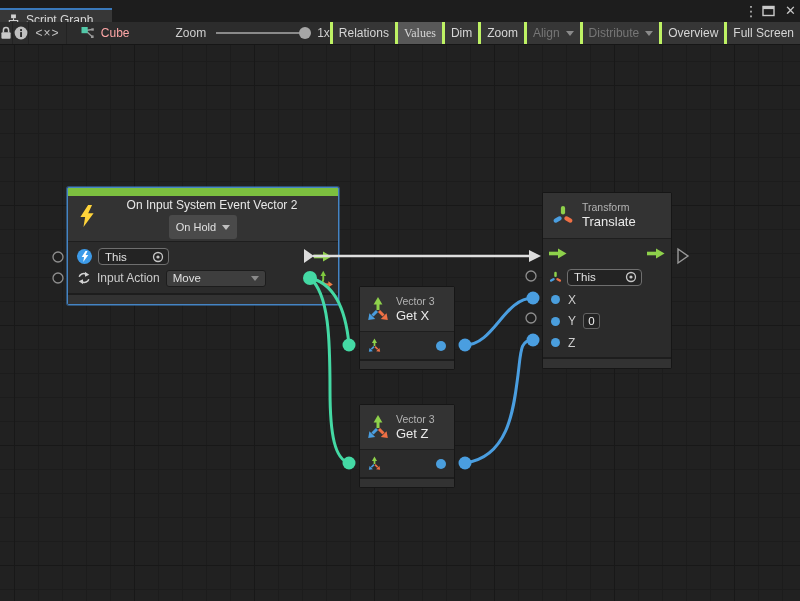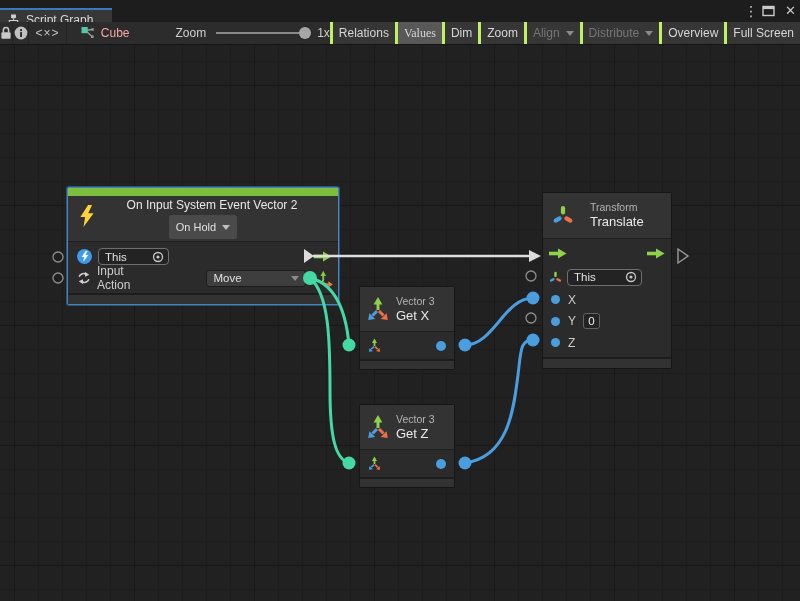--- a/index.html
+++ b/index.html
@@ -56,39 +56,39 @@
   .node { position:absolute; z-index:2; background:#2b2b2b; border:1px solid #161616; border-radius:2px; }
   .node-header { background:#333333; display:flex; align-items:center; }
   .node-footer { height:11px; background:#323232; border-top:2px solid #1d1d1d; }
   .subtitle { font-size:10.5px; color:#b3b3b3; line-height:13px; }
   .title { font-size:13px; color:#eaeaea; line-height:16px; }
   .row { display:flex; align-items:center; }
   .row-label { font-size:12px; color:#cccccc; }
   .pin-dot { width:9px; height:9px; border-radius:50%; background:#4a9edd; flex:0 0 auto; }
   .field { display:flex; align-items:center; justify-content:space-between; background:#232323; border:1px solid #6f6f6f; border-radius:4px; height:17px; padding:0 4px 0 6px; }
   .field-text { font-size:11.5px; color:#e2e2e2; }
-  .dropdown { display:flex; align-items:center; justify-content:space-between; background:#3e3e3e; border:1px solid #1c1c1c; border-radius:3px; height:17px; padding:0 6px;margin-left:41px; }
+  .dropdown { display:flex; align-items:center; justify-content:space-between; background:#3e3e3e; border:1px solid #1c1c1c; border-radius:3px; height:17px; padding:0 6px; }
   .dropdown-text { font-size:11.5px; color:#e0e0e0; }
   .zero-box { width:17px; height:16px; background:#232323; border:1px solid #636363; border-radius:3px; display:flex; align-items:center; justify-content:center; font-size:11.5px; color:#eee; }
 
   
   .node-event { left:67px; top:142px; width:272px; border:1px solid #4584c4; box-shadow:0 0 0 1px rgba(62,124,184,.55); }
   .event-bar { height:8px; background:#7cbf3f; }
   .event-header { height:45px; background:#333333; display:flex; flex-direction:column; align-items:center; justify-content:center; gap:3px; position:relative; }
   .event-title { font-size:12px; color:#e8e8e8; margin-left:18px; }
   .event-pill { display:flex; align-items:center; background:#4a4a4a; border-radius:3px; height:15px; padding:12px 7px; }
   .event-pill .dropdown-text { font-size:11px; }
   .event-bolt { position:absolute; left:11px; top:9px; }
   .event-body { border-top:1px solid #1e1e1e; padding:4px 0; }
   .event-row1 { height:21px; padding:0 6px 0 9px; gap:6px; }
   .event-row2 { height:22px; padding:0 5px 0 9px; gap:6px; }
 
   
   .node-transform { left:542px; top:147px; width:130px; }
-  .tf-header { height:45px; padding-left:9px; gap:16px; }
+  .tf-header { height:45px; padding-left:9px; gap:8px; }
   .tf-body { border-top:1px solid #1e1e1e; padding:2px 0 4px 0; }
   .tf-flow { height:24px; padding:0 6px; justify-content:space-between; }
   .tf-this { height:24px; padding:0 6px 0 6px; gap:5px; }
   .tf-xyz { height:21px; padding-left:8px; gap:8px; }
   .tf-y { height:22px; }
 
   
   .node-v3 { width:96px; }
   .node-getx { left:359px; top:241px; }
   .node-getz { left:359px; top:359px; }

